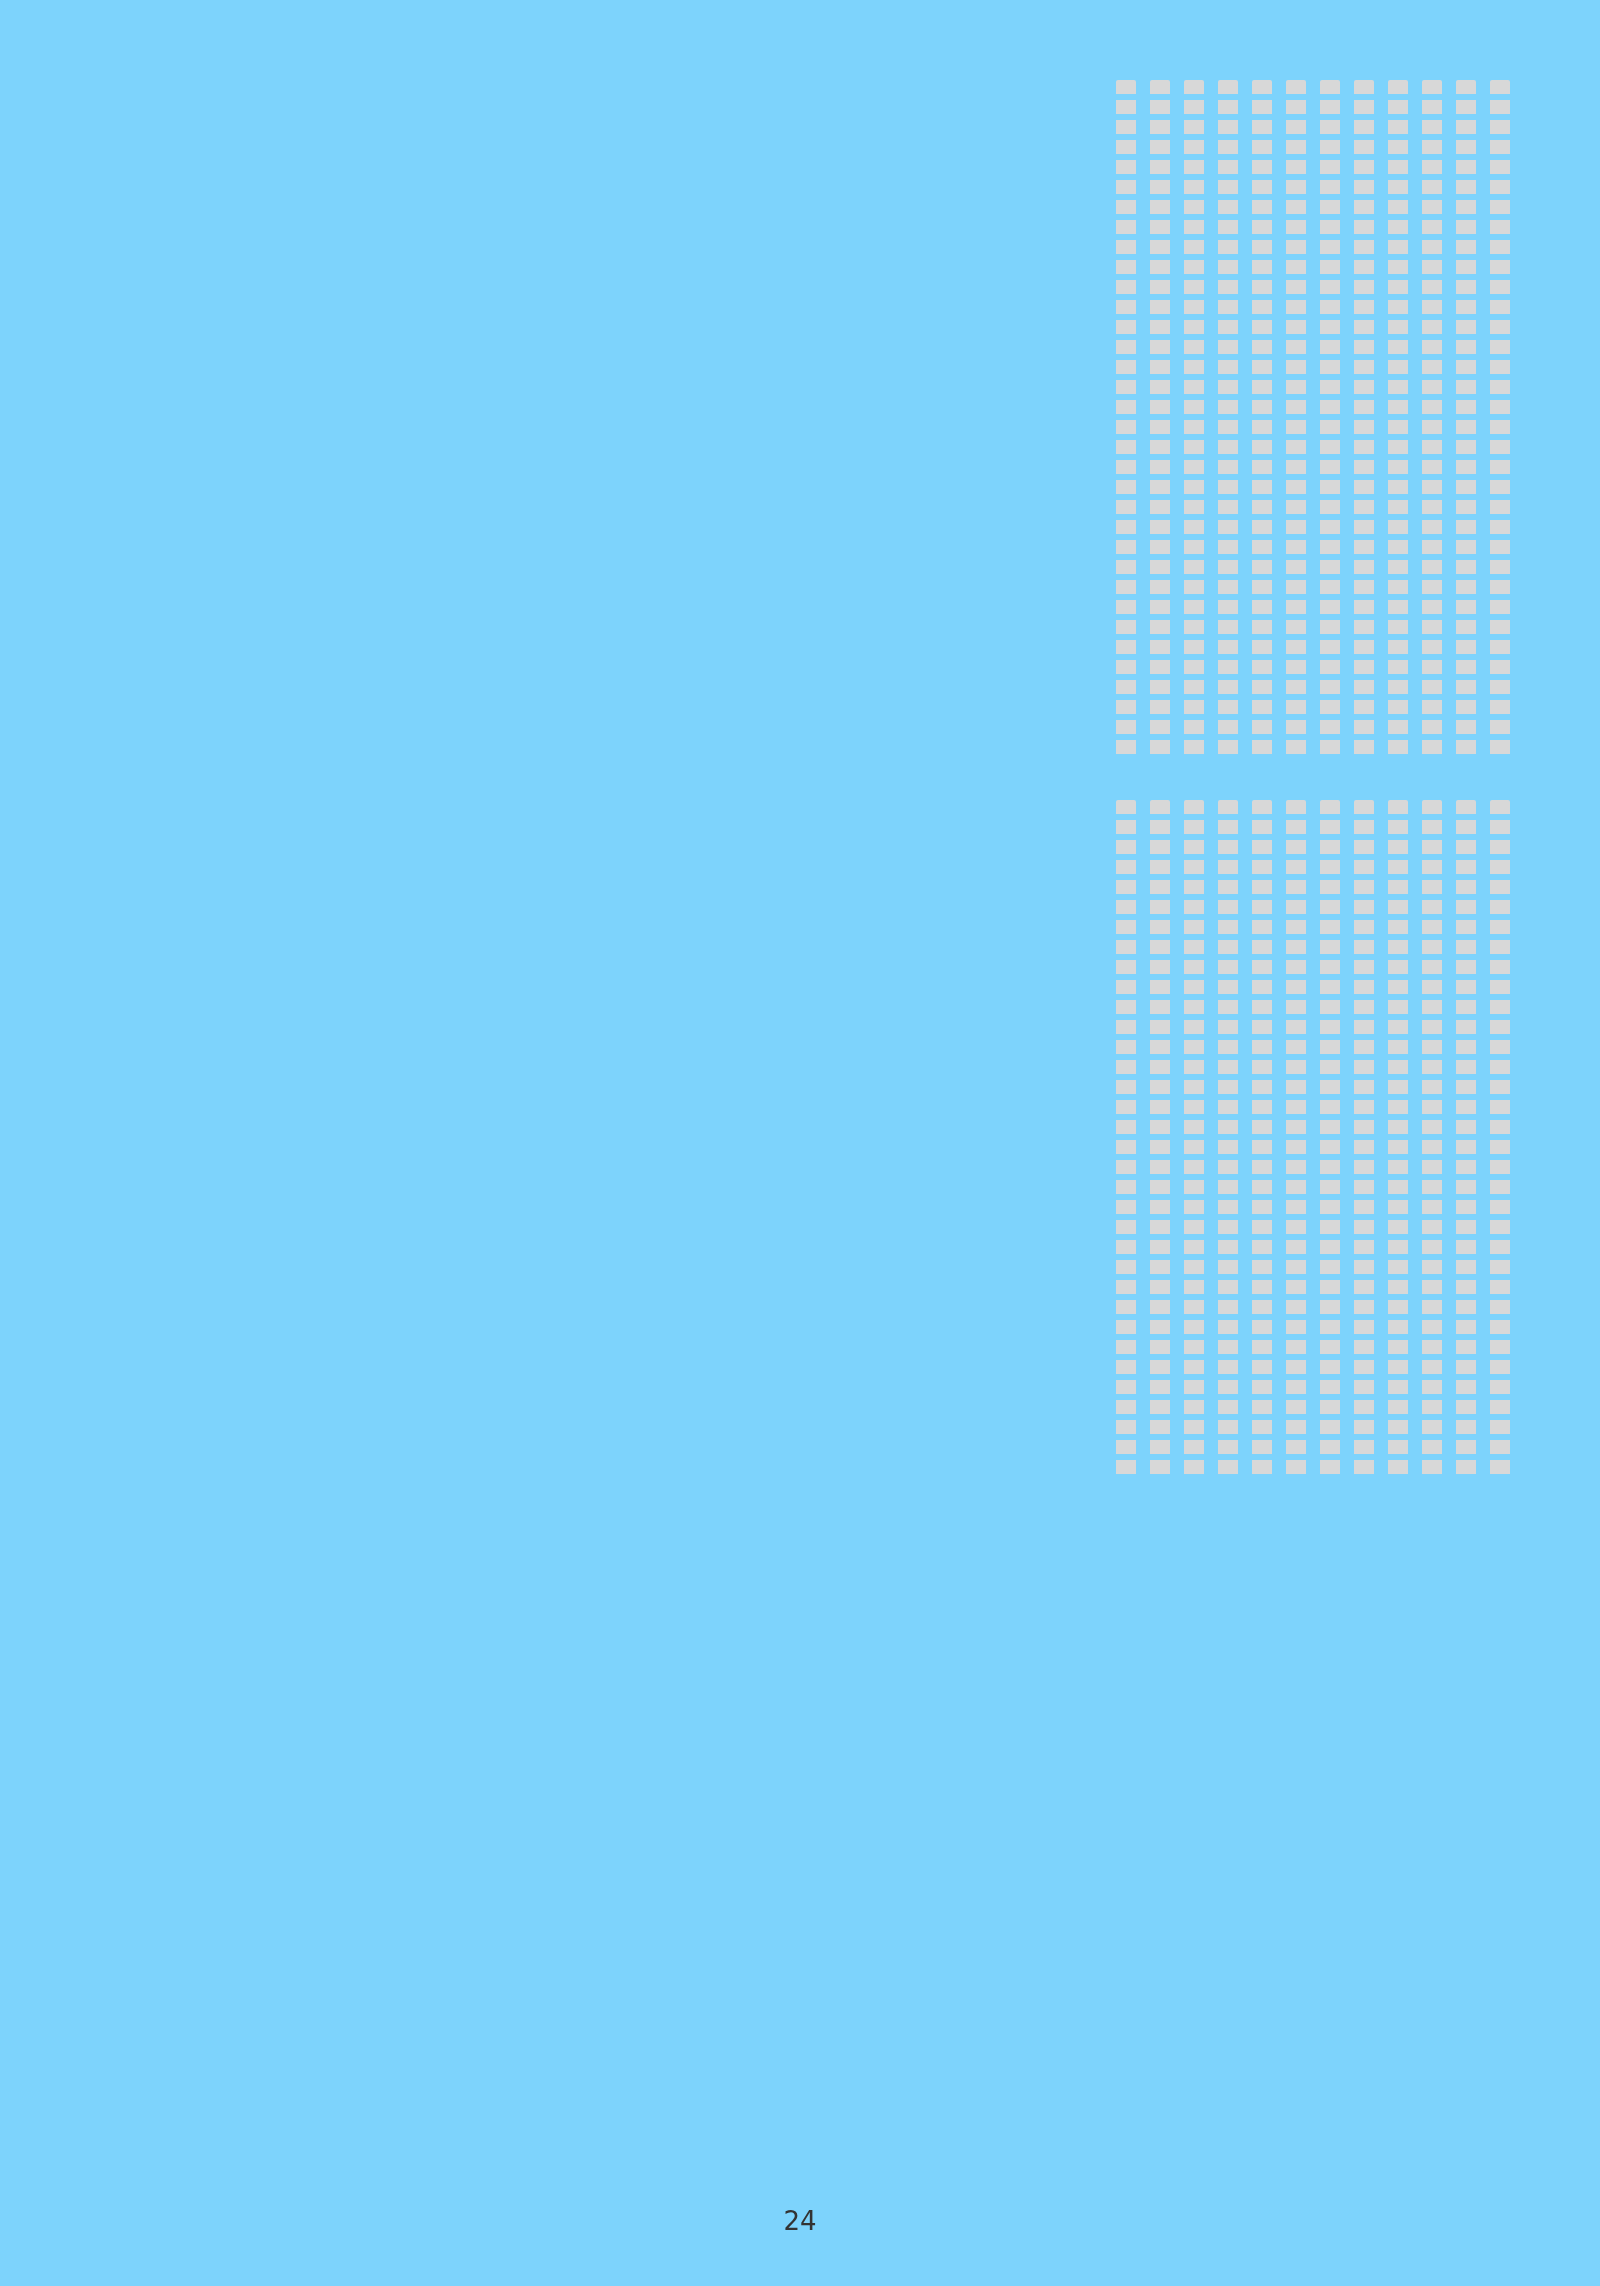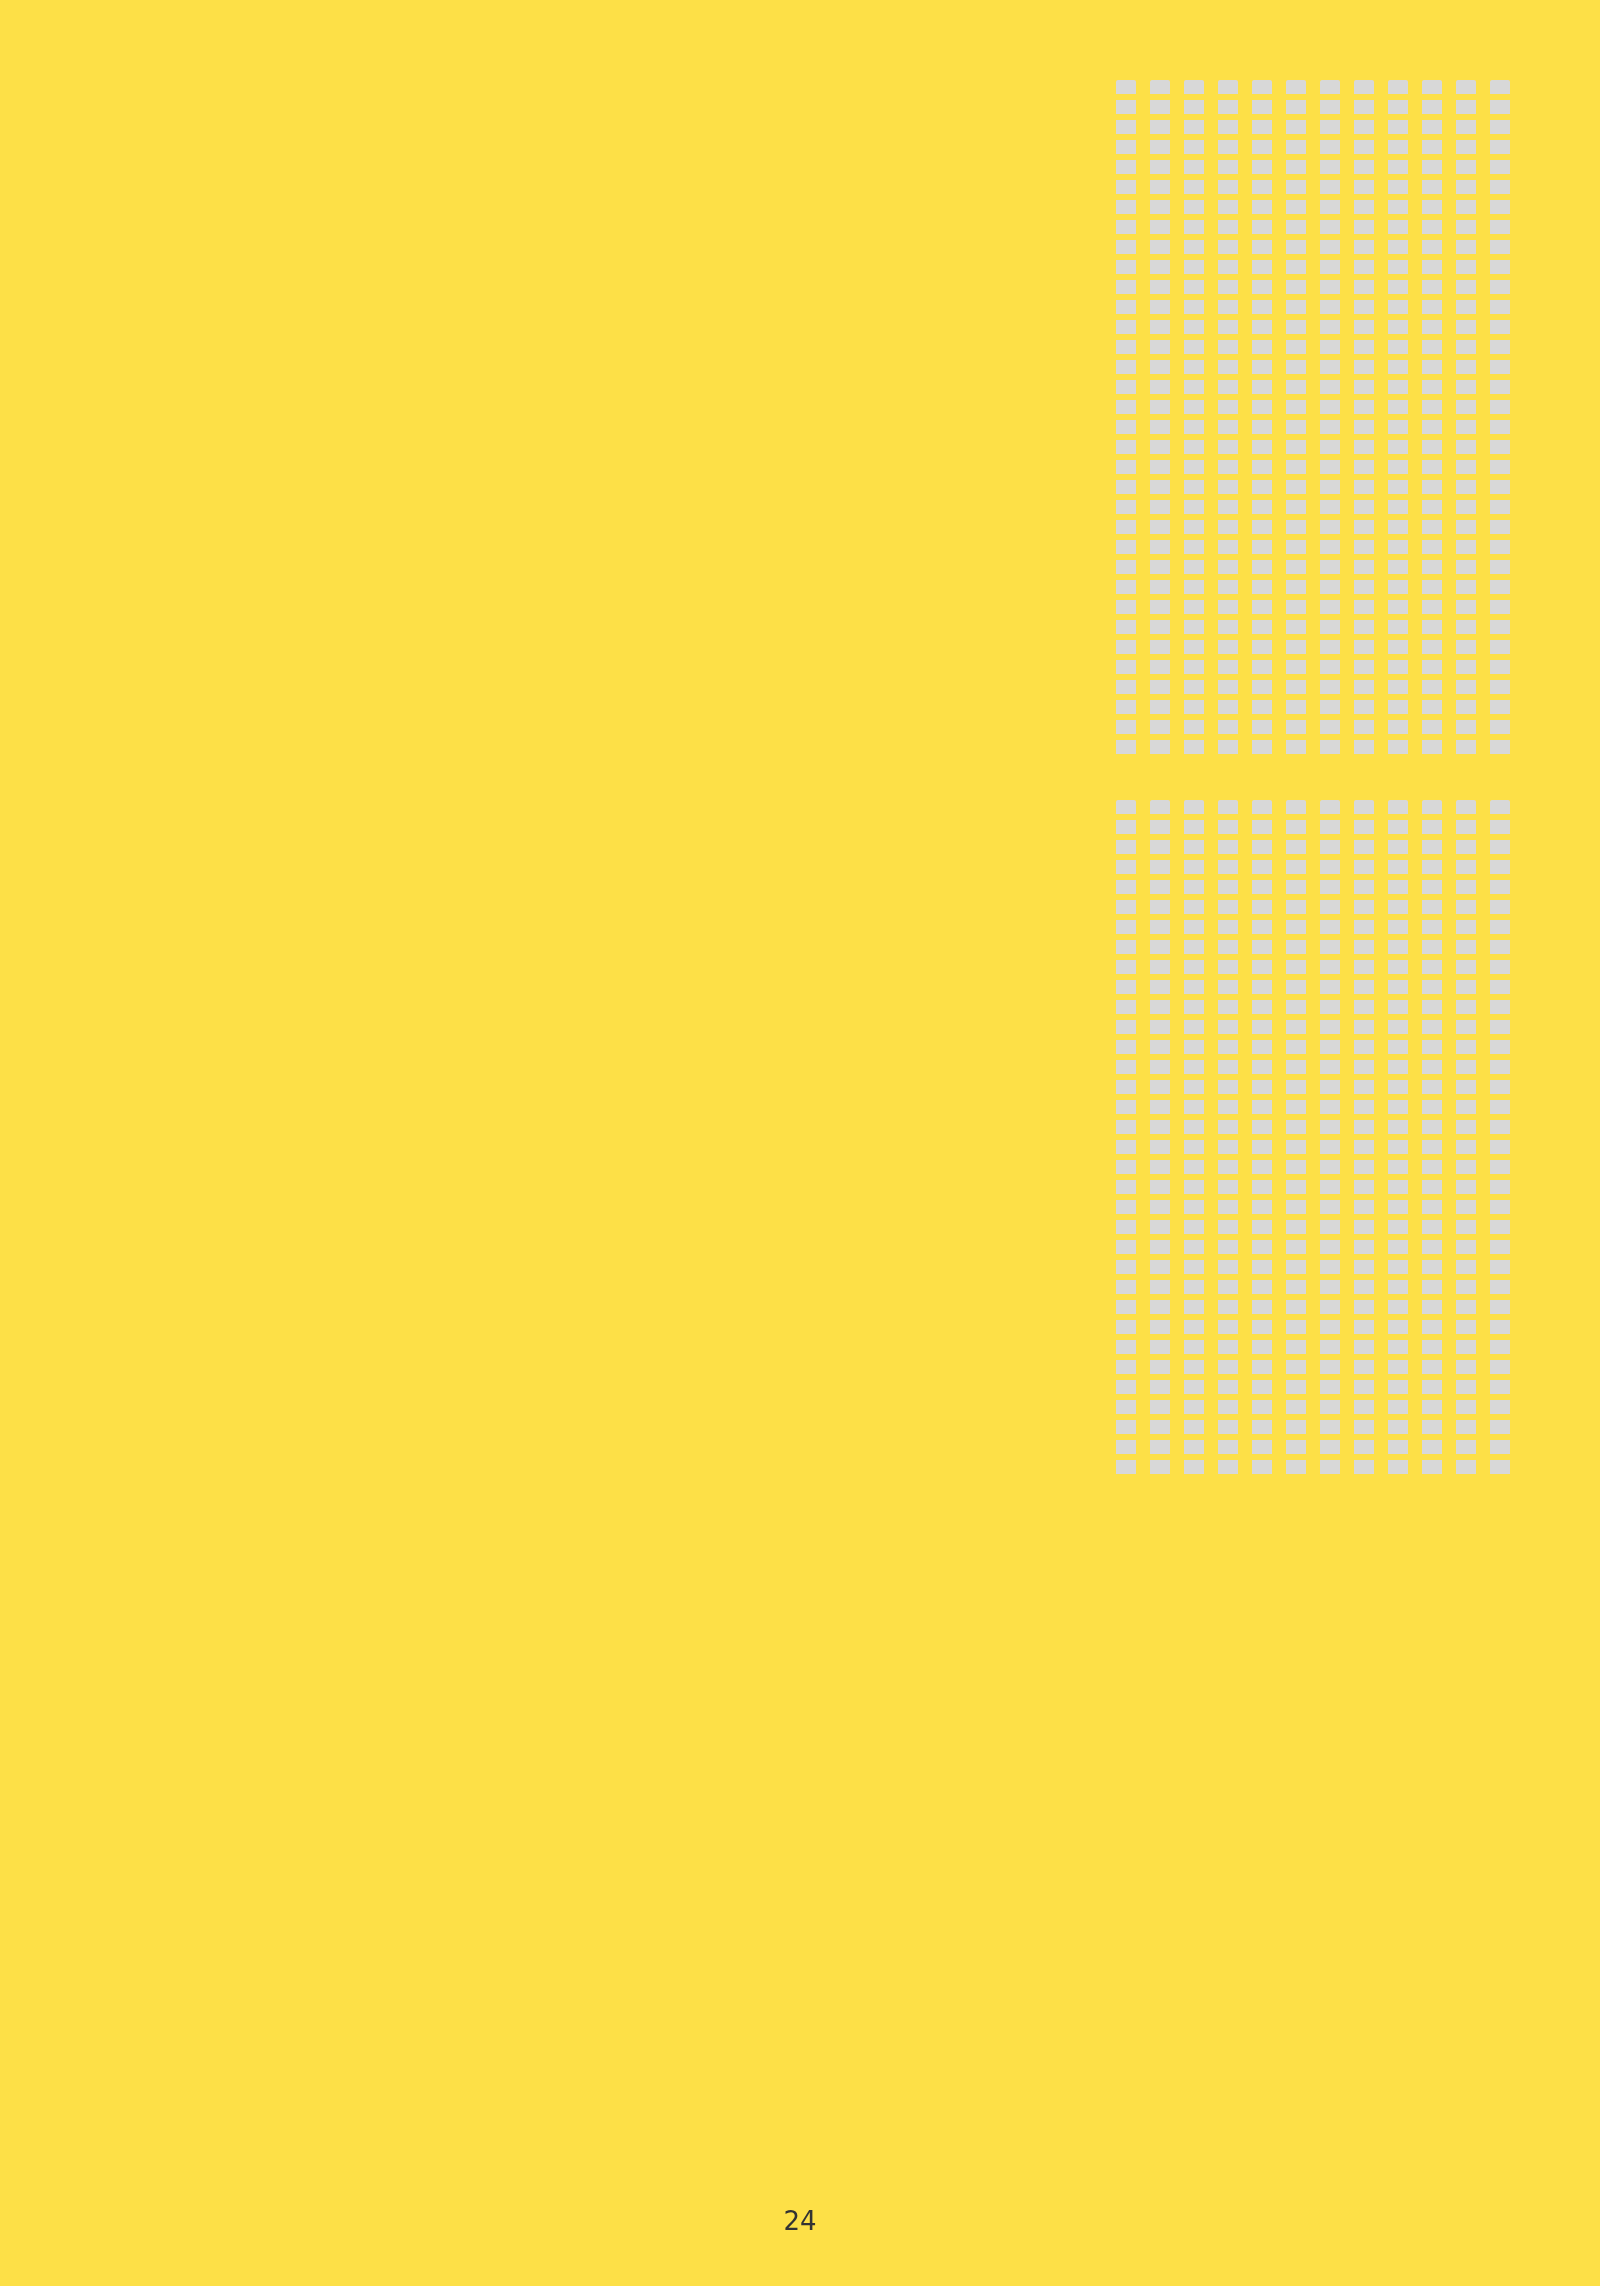--- a/index.html
+++ b/index.html
@@ -1,16 +1,16 @@
 <!DOCTYPE html>
 <html><head>
 <meta charset="utf-8">
 <style>
   html,body{margin:0;padding:0;background:#fdfdfd;}
-  .page{width:1600px;height:2286px;position:relative;background:#fde047;
+  .page{width:1600px;height:2286px;position:relative;background:#7dd3fc;
         font-family:"DejaVu Sans",sans-serif;}
   .block{position:absolute;left:90px;right:90px;display:flex;
          flex-direction:row-reverse;gap:14px;}
   .block.top{top:80px;height:680px;}
   .block.mid{top:800px;height:680px;}
   .col{width:20px;background:repeating-linear-gradient(
         to bottom,#d8d8d8 0 14px,transparent 14px 20px);
        border-radius:2px;}
   .page-number{position:absolute;bottom:50px;left:0;right:0;
        text-align:center;font-size:26px;color:#333;}

